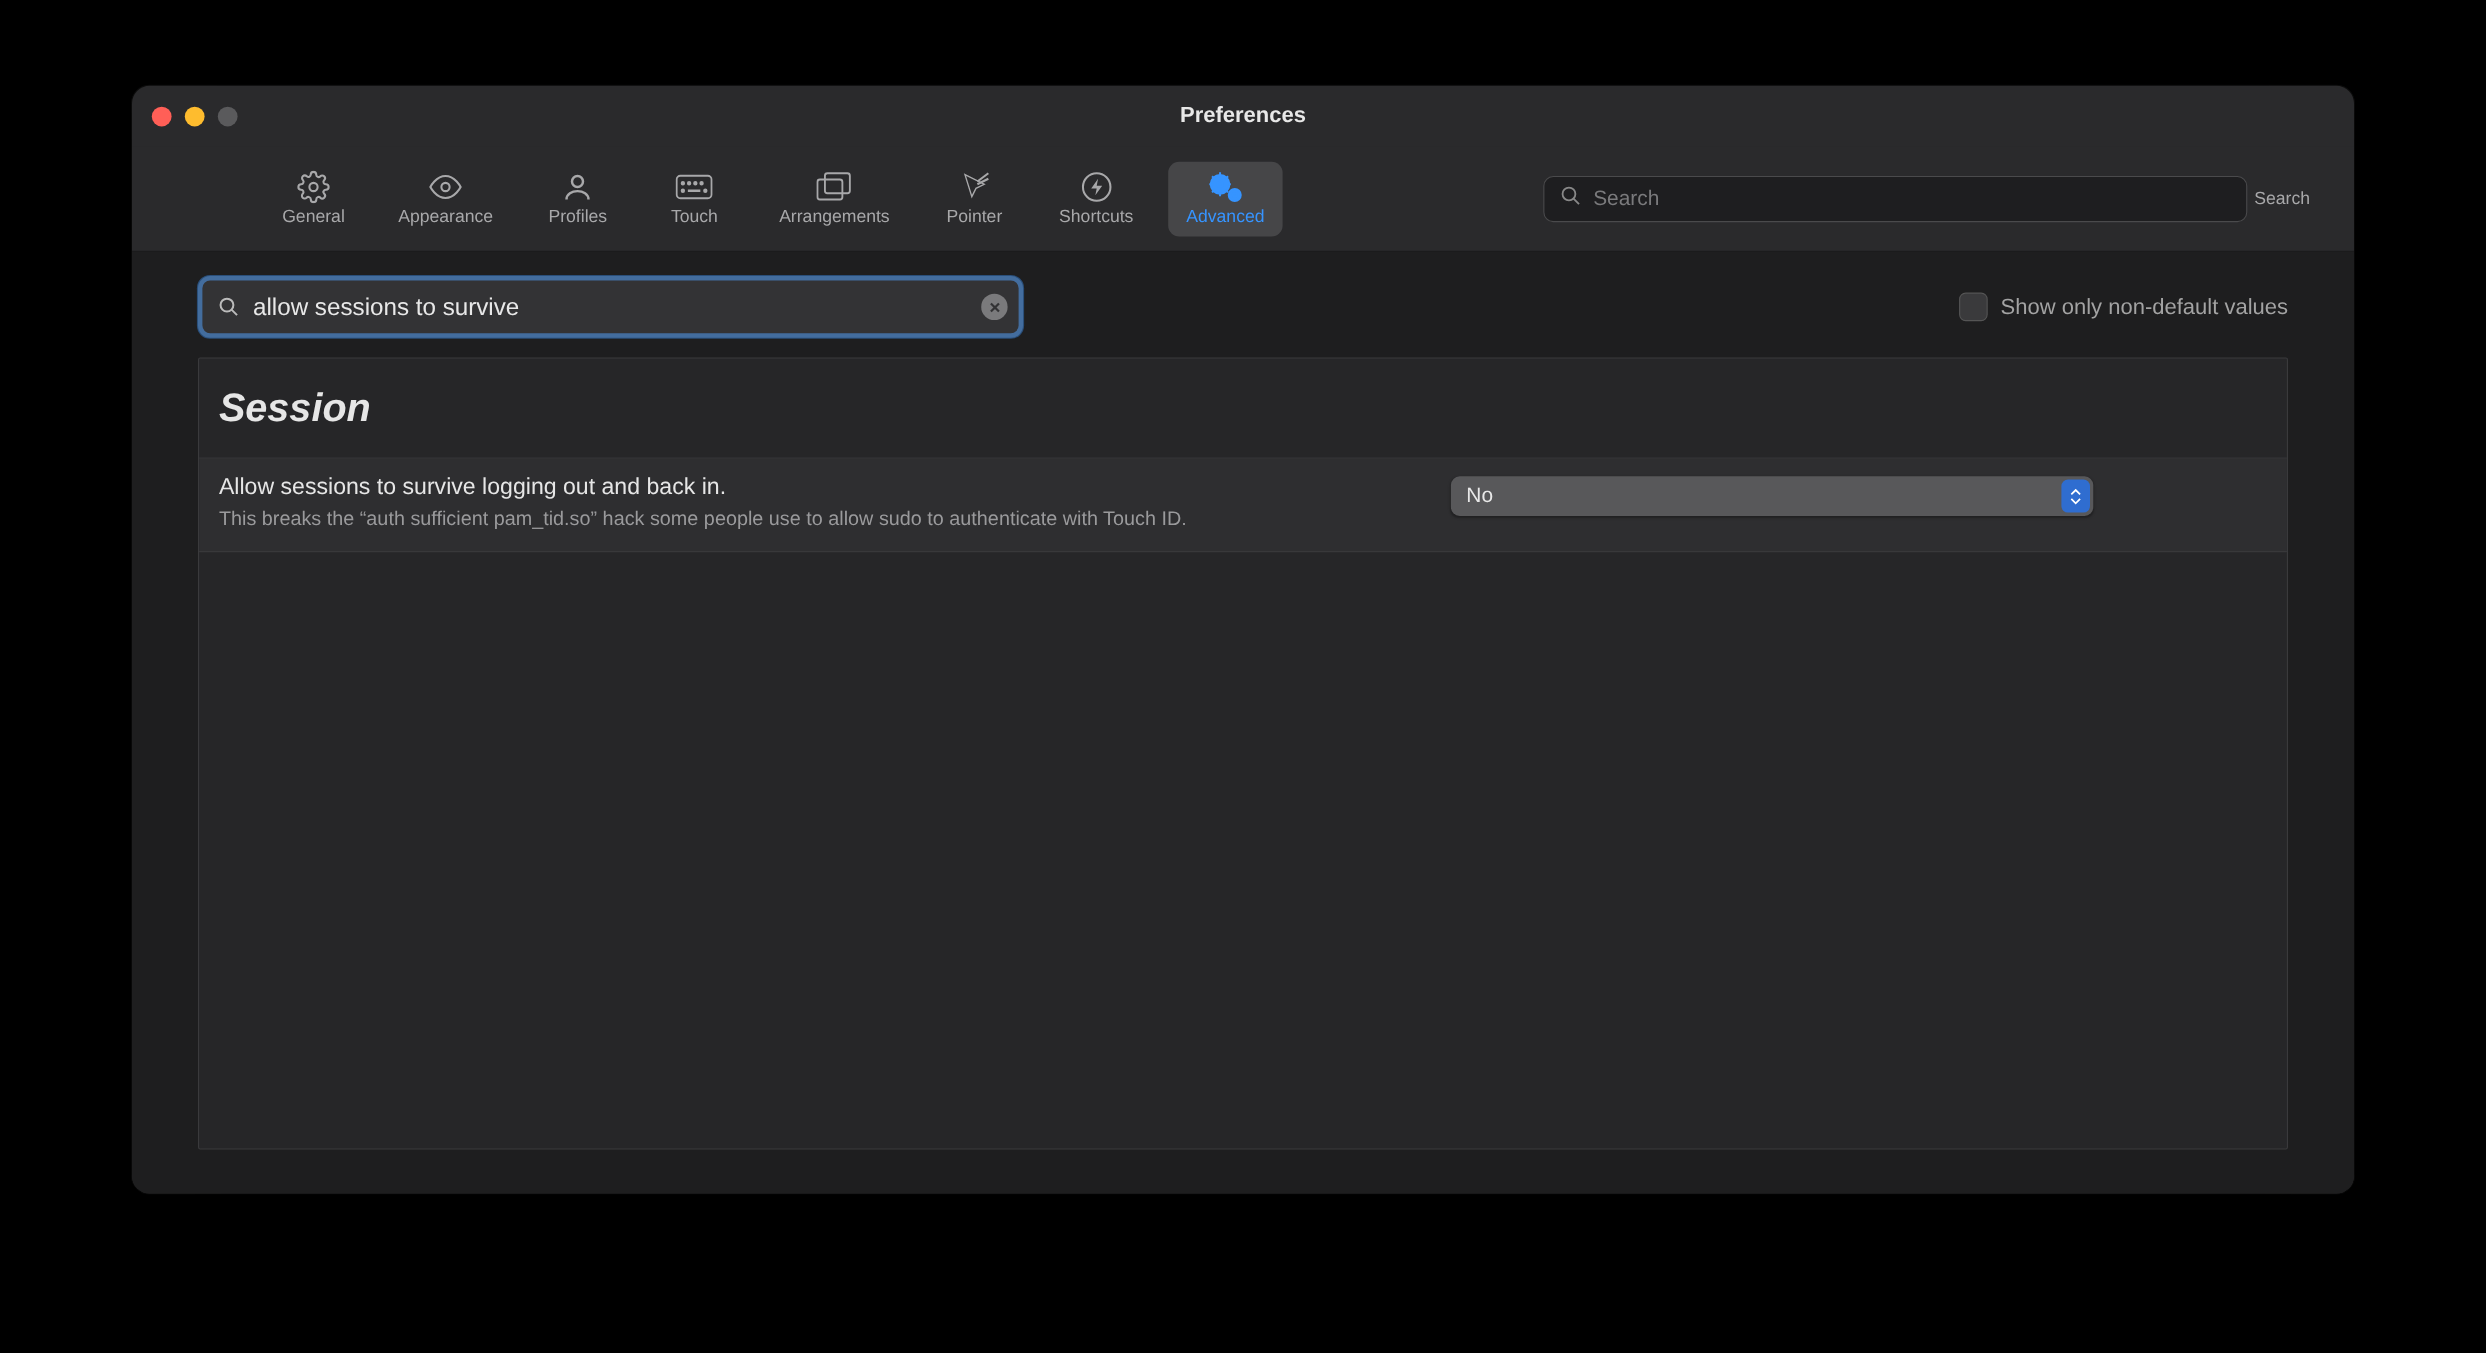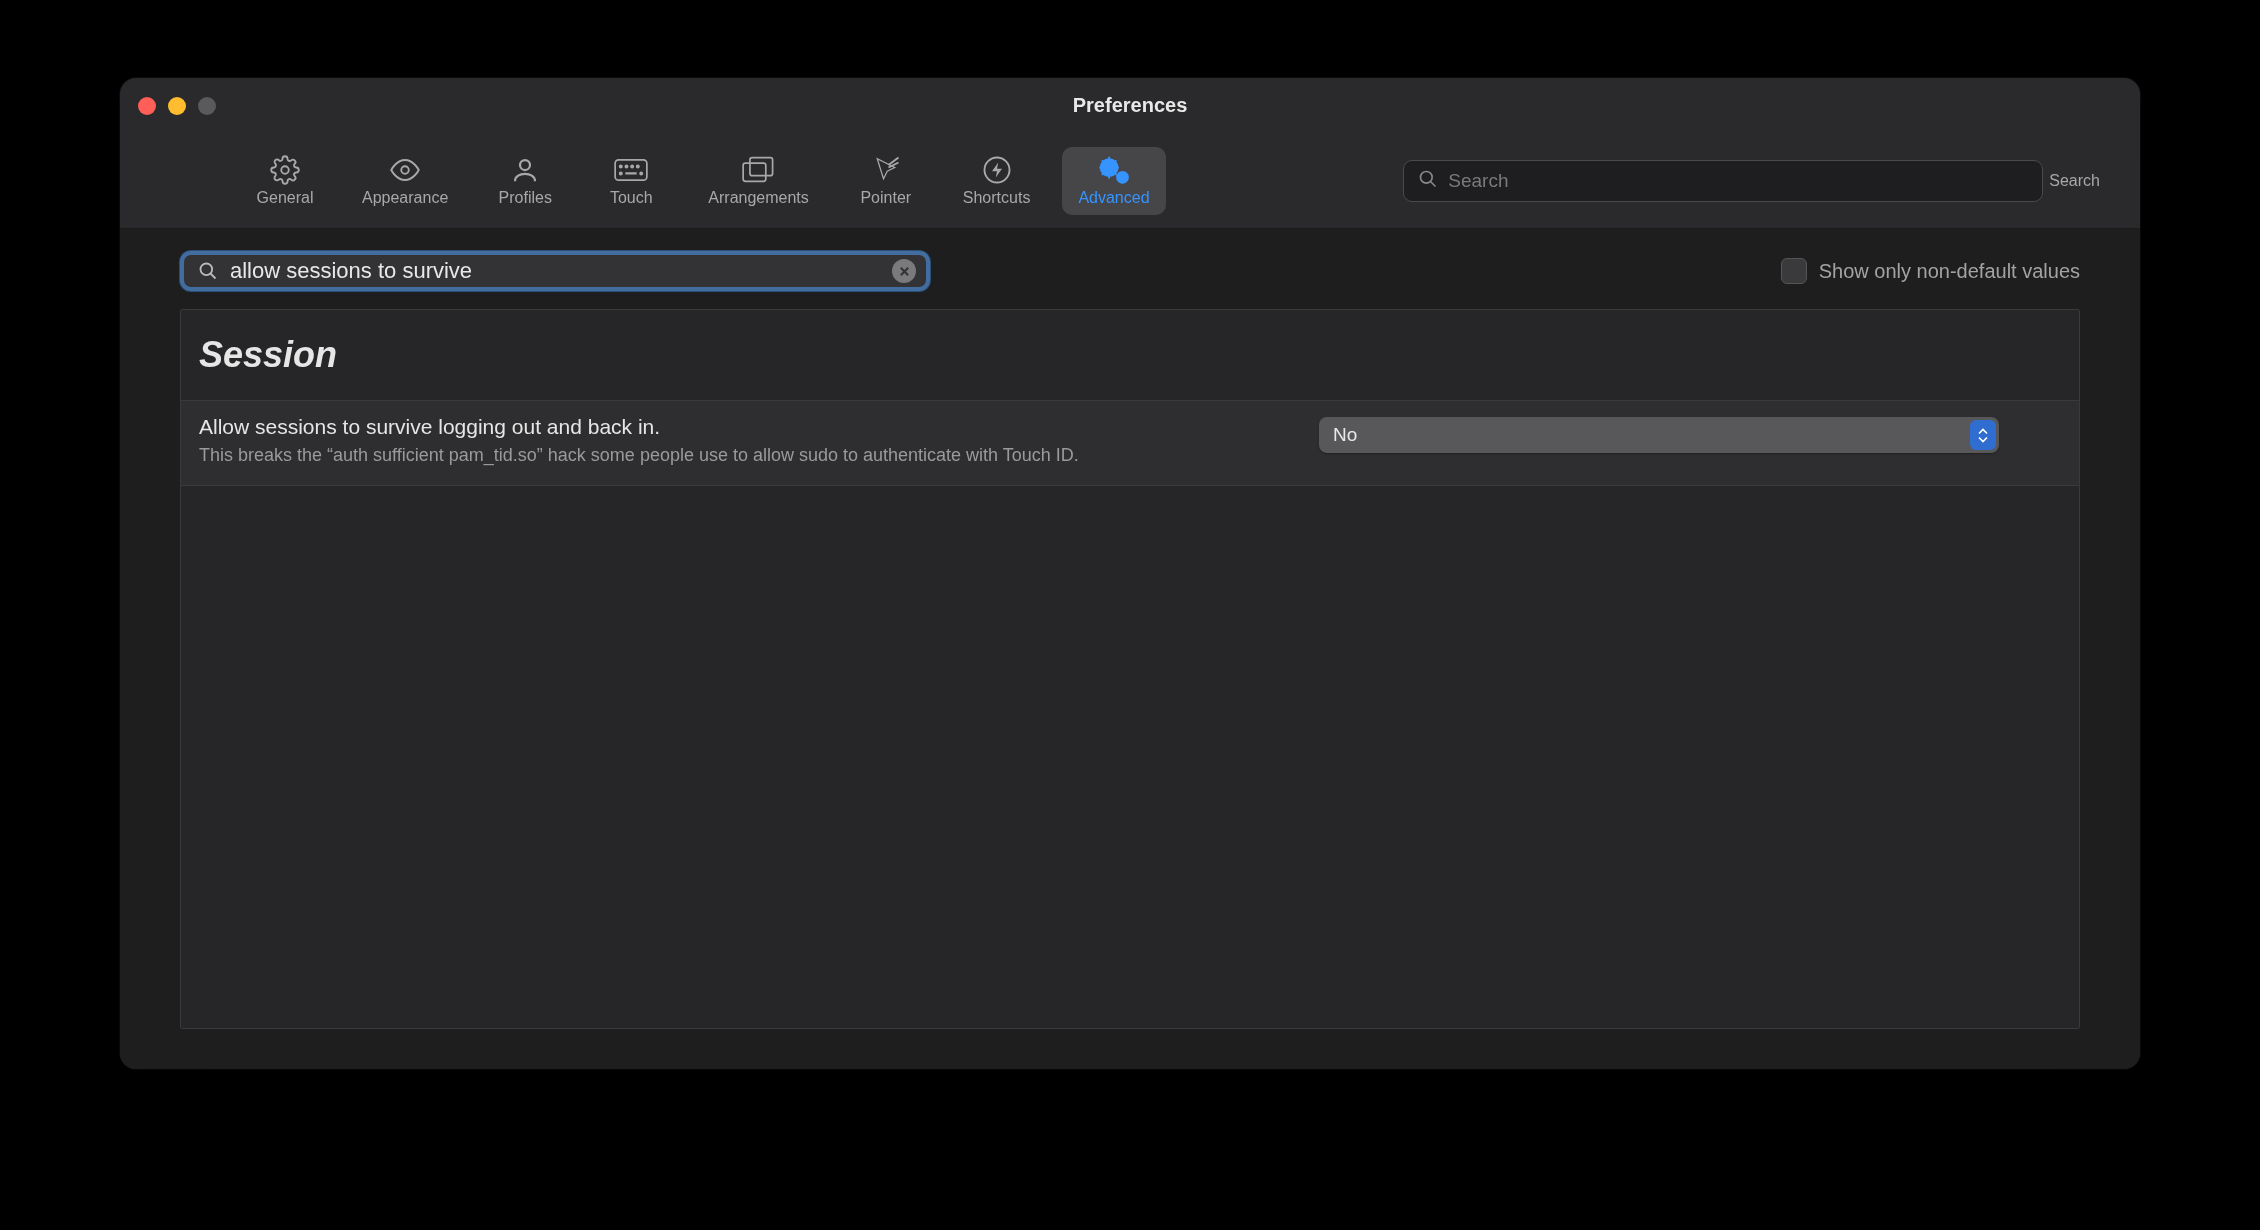--- a/index.html
+++ b/index.html
@@ -134,21 +134,21 @@
     min-height: 840px;
   }
   .filter-row {
     display: flex;
     align-items: center;
     gap: 20px;
     margin-bottom: 18px;
   }
   .filter-search {
     width: 750px;
-    height: 40px;
+    height: 56px;
     background: #333335;
     border: 4px solid #436d9e;
     border-radius: 11px;
     display: flex;
     align-items: center;
     padding: 0 10px 0 14px;
     box-shadow: 0 0 0 1px #2a4f7a;
   }
   .filter-search .mag {
     color: #9a9a9c;
@@ -223,21 +223,21 @@
     font-size: 21px;
     margin-bottom: 4px;
   }
   .setting-desc {
     color: #9a9a9c;
     font-size: 18px;
     line-height: 1.35;
   }
   .select-wrap {
     position: relative;
-    width: 680px;
+    width: 584px;
     margin-top: 2px;
   }
   .select {
     width: 100%;
     height: 36px;
     background: #58585a;
     border-radius: 8px;
     display: flex;
     align-items: center;
     padding: 0 40px 0 14px;

